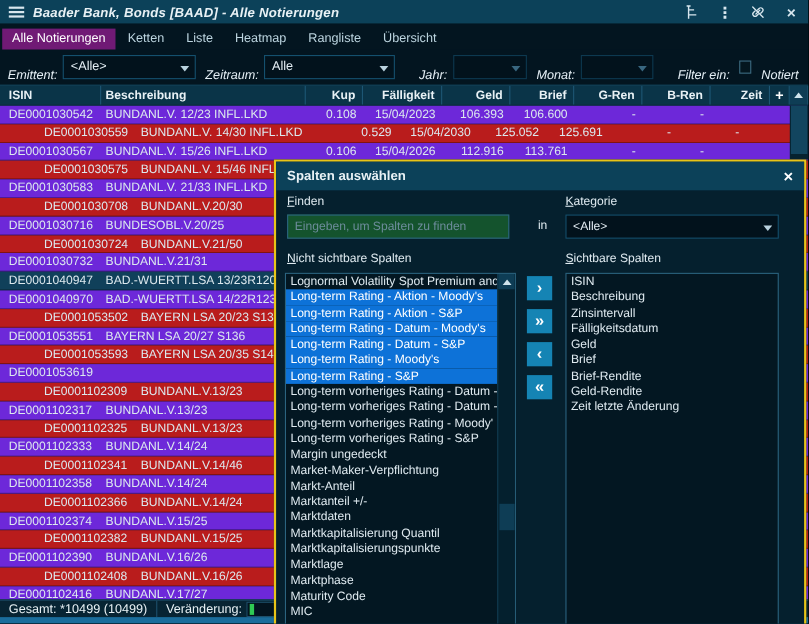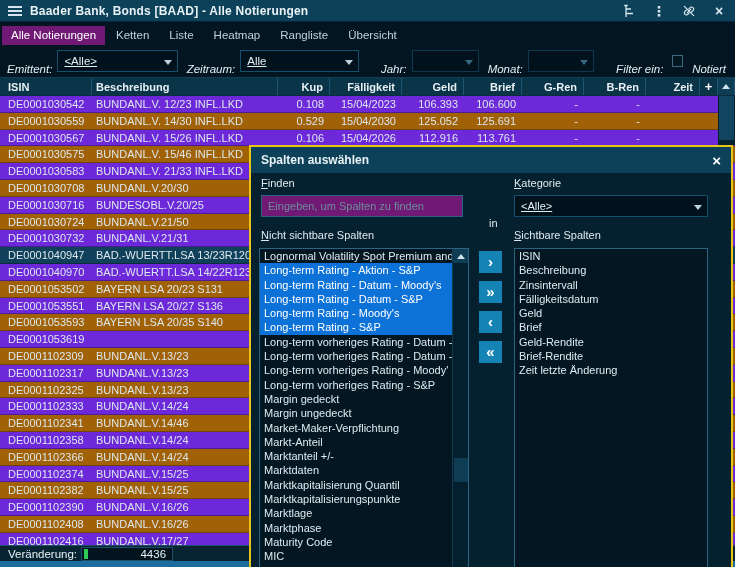--- a/index.html
+++ b/index.html
@@ -4,39 +4,39 @@
 <style>
   html,body{margin:0;padding:0;background:#000;}
   *{box-sizing:border-box;}
   .window{
     position:relative;width:735px;height:567px;overflow:hidden;
     background:#031520;color:#e8f1f5;
     font-family:"Liberation Sans","DejaVu Sans",sans-serif;font-size:11px;
   }
   
   .titlebar{position:absolute;top:0;left:0;right:0;height:22px;background:#0c4159;
-    display:flex;align-items:center;padding:0 6px;border-bottom:1px solid #062635;}
+    display:flex;align-items:center;padding:0 6px;border-bottom:1px solid #062635;font-style:italic;}
   .hamburger{width:14px;height:10px;display:inline-block;margin:0 8px 0 2px;
     border-top:2px solid #d7e6ee;border-bottom:2px solid #d7e6ee;position:relative;}
   .hamburger::after{content:"";position:absolute;left:0;right:0;top:2px;height:2px;background:#d7e6ee;}
   .titlebar .title{font-weight:bold;font-size:12px;letter-spacing:.2px;flex:1;white-space:nowrap;}
   .tb-icons{display:flex;align-items:center;gap:14px;margin-right:2px;}
   .tb-icons .ic{width:16px;height:16px;display:flex;align-items:center;justify-content:center;cursor:pointer;}
   .tb-icons .glyph{color:#d7e6ee;font-size:14px;font-weight:bold;line-height:1;}
   
   .tabbar{position:absolute;top:22px;left:0;right:0;height:23px;display:flex;align-items:flex-end;
     background:#031520;padding-left:2px;gap:2px;}
   .tab{padding:3px 9px 4px 9px;font-size:11.5px;color:#bcd4df;white-space:nowrap;cursor:pointer;}
   .tab.active{background:#701a75;color:#fff;}
   
   .filterbar{position:absolute;top:45px;left:0;right:0;height:32px;display:flex;align-items:center;
     padding:0 4px;font-size:11.5px;color:#e4eef4;}
   .flabel{margin:16px 5px 0 3px;white-space:nowrap;font-style:italic;}
   .combo{height:22px;background:#02121c;border:1px solid #14506e;display:flex;align-items:center;
-    padding:0 18px 0 6px;position:relative;color:#e4eef4;cursor:pointer;text-decoration:underline;}
+    padding:0 18px 0 6px;position:relative;color:#e4eef4;cursor:pointer;}
   .combo .arr{position:absolute;right:5px;top:9px;width:0;height:0;
     border-left:4px solid transparent;border-right:4px solid transparent;border-top:5px solid #b9d2de;}
   .combo.dim{border-color:#0d3950;}
   .combo.dim .arr{border-top-color:#396780;}
   .cb-emittent{width:134px;}
   .cb-zeitraum{width:132px;}
   .cb-jahr{width:73px;}
   .cb-monat{width:72px;}
   .spacer-l{width:22px;}
   .spacer-m{width:7px;}
@@ -55,21 +55,21 @@
   .c8{width:62px;justify-content:flex-end;padding-right:6px;}
   .c9{width:54px;justify-content:flex-end;padding-right:6px;}
   .cplus{width:18px;justify-content:center;cursor:pointer;color:#fff;font-size:13px;}
   .cscroll{width:17px;justify-content:center;background:#0e3d55;cursor:pointer;}
   .tri-up{width:0;height:0;border-left:4px solid transparent;border-right:4px solid transparent;border-bottom:5px solid #cfe3ec;}
   .tbody{position:absolute;top:96px;left:0;height:449px;width:735px;overflow:hidden;}
   .trow{display:flex;height:16.8px;line-height:16.5px;font-size:11px;color:#dce8ee;border-bottom:1px solid rgba(0,0,0,.30);cursor:pointer;}
   .trow>div{overflow:hidden;white-space:nowrap;}
   .trow>.c3,.trow>.c4,.trow>.c5,.trow>.c6,.trow>.c7,.trow>.c8,.trow>.c9{display:flex;}
   .trow.odd{background:#6d28d9;}
-  .trow.even{background:#a16207;}
+  .trow.even{background:#b91c1c;padding-left:32px;}
   .trow.sel{background:#10405a;}
   .vstrip{position:absolute;top:96px;right:0;width:17px;height:49px;background:#06222f;z-index:1;}
   .vthumb{position:absolute;top:0;left:1px;width:15px;height:44px;background:#12455f;}
   
   .statusbar{position:absolute;top:545px;left:0;right:0;height:16px;background:#072433;
     border-top:1px solid #1d4f6b;display:flex;align-items:stretch;font-size:11.5px;}
   .sbox{display:flex;align-items:center;padding:0 8px;border-right:1px solid #1d4f6b;white-space:nowrap;}
   .numbox{display:flex;align-items:center;background:#03141f;border:1px solid #1d4f6b;margin:1px 0 1px 4px;
     width:92px;position:relative;}
   .greenbar{width:4px;height:10px;background:#2fca54;margin-left:2px;}
@@ -78,24 +78,24 @@
   
   .dialog{position:absolute;left:249px;top:145px;width:484px;height:440px;z-index:10;
     border:2px solid #e8c419;background:#05202e;}
   .dlg-title{height:26px;background:#0c4159;display:flex;align-items:center;padding:0 10px;
     font-weight:bold;font-size:12px;}
   .dlg-title .t{flex:1;}
   .dlg-close{font-size:15px;font-weight:bold;color:#fff;cursor:pointer;line-height:1;}
   .dlg-body{position:absolute;left:0;right:0;top:26px;bottom:0;}
   .dlg-label{position:absolute;font-size:11px;color:#dfeaf0;white-space:nowrap;}
   .accesskey::first-letter{text-decoration:underline;}
-  .dlg-input{position:absolute;left:10px;top:22px;width:202px;height:22px;background:#701a75;
+  .dlg-input{position:absolute;left:10px;top:22px;width:202px;height:22px;background:#14532d;
     border:1px solid #2b6480;color:#dfeaf0;font-family:inherit;font-size:11px;padding:0 6px;outline:none;}
   .dlg-input::placeholder{color:#6d8c9b;opacity:1;}
-  .dlg-in{position:absolute;left:238px;top:44px;}
+  .dlg-in{position:absolute;left:238px;top:26px;}
   .dlg-combo{position:absolute;left:263px;top:22px;width:194px;}
   .listbox{position:absolute;top:75px;height:400px;background:#031722;border:1px solid #2b6480;overflow:hidden;}
   .lb-left{left:8px;width:210px;}
   .lb-right{left:263px;width:194px;}
   .li{height:14.3px;line-height:14.3px;font-size:11px;padding-left:4px;white-space:nowrap;overflow:hidden;
     color:#dfeaf0;cursor:pointer;}
   .lb-left .li{width:192px;}
   .li.sel{background:#0d72d8;color:#fff;}
   .lb-scroll{position:absolute;top:0;right:0;bottom:0;width:16px;background:#04202e;border-left:1px solid #123c52;}
   .lb-up{height:14px;background:#0e3d55;display:flex;align-items:center;justify-content:center;cursor:pointer;}
@@ -486,20 +486,23 @@
       <div class="c8"></div>
       <div class="c9"></div>
     </div>
     </div>
 
   <div class="vstrip">
     <div class="vthumb"></div>
   </div>
 
   <div class="statusbar">
+    <div class="sbox">
+      <span>Gesamt: *10499 (10499)</span>
+    </div>
     <div class="sbox" style="border-right:none;">
       <span>Veränderung:</span>
       <span class="numbox">
         <span class="greenbar"></span>
         <span class="numval">4436</span>
       </span>
     </div>
   </div>
   <div class="bottomstrip"></div>
 
@@ -517,30 +520,30 @@
         <span>&lt;Alle&gt;</span>
         <span class="arr"></span>
       </div>
 
       <span class="dlg-label accesskey" style="left:10px;top:56px;">Nicht sichtbare Spalten</span>
       <span class="dlg-label accesskey" style="left:263px;top:56px;">Sichtbare Spalten</span>
 
       <div class="listbox lb-left" id="hidden-list">
 
       <div class="li">Lognormal Volatility Spot Premium and</div>
+          <div class="li sel">Long-term Rating - Aktion - Moody's</div>
           <div class="li sel">Long-term Rating - Aktion - S&amp;P</div>
           <div class="li sel">Long-term Rating - Datum - Moody's</div>
           <div class="li sel">Long-term Rating - Datum - S&amp;P</div>
           <div class="li sel">Long-term Rating - Moody's</div>
           <div class="li sel">Long-term Rating - S&amp;P</div>
           <div class="li">Long-term vorheriges Rating - Datum -</div>
           <div class="li">Long-term vorheriges Rating - Datum -</div>
           <div class="li">Long-term vorheriges Rating - Moody'</div>
           <div class="li">Long-term vorheriges Rating - S&amp;P</div>
-          <div class="li">Margin gedeckt</div>
           <div class="li">Margin ungedeckt</div>
           <div class="li">Market-Maker-Verpflichtung</div>
           <div class="li">Markt-Anteil</div>
           <div class="li">Marktanteil +/-</div>
           <div class="li">Marktdaten</div>
           <div class="li">Marktkapitalisierung Quantil</div>
           <div class="li">Marktkapitalisierungspunkte</div>
           <div class="li">Marktlage</div>
           <div class="li">Marktphase</div>
           <div class="li">Maturity Code</div>
@@ -560,20 +563,20 @@
         <div class="xbtn">«</div>
       </div>
 
       <div class="listbox lb-right" id="visible-list">
           <div class="li">ISIN</div>
           <div class="li">Beschreibung</div>
           <div class="li">Zinsintervall</div>
           <div class="li">Fälligkeitsdatum</div>
           <div class="li">Geld</div>
           <div class="li">Brief</div>
+          <div class="li">Brief-Rendite</div>
           <div class="li">Geld-Rendite</div>
-          <div class="li">Brief-Rendite</div>
           <div class="li">Zeit letzte Änderung</div>
         </div>
     </div>
   </div>
 
 </div>
 
 </body></html>

